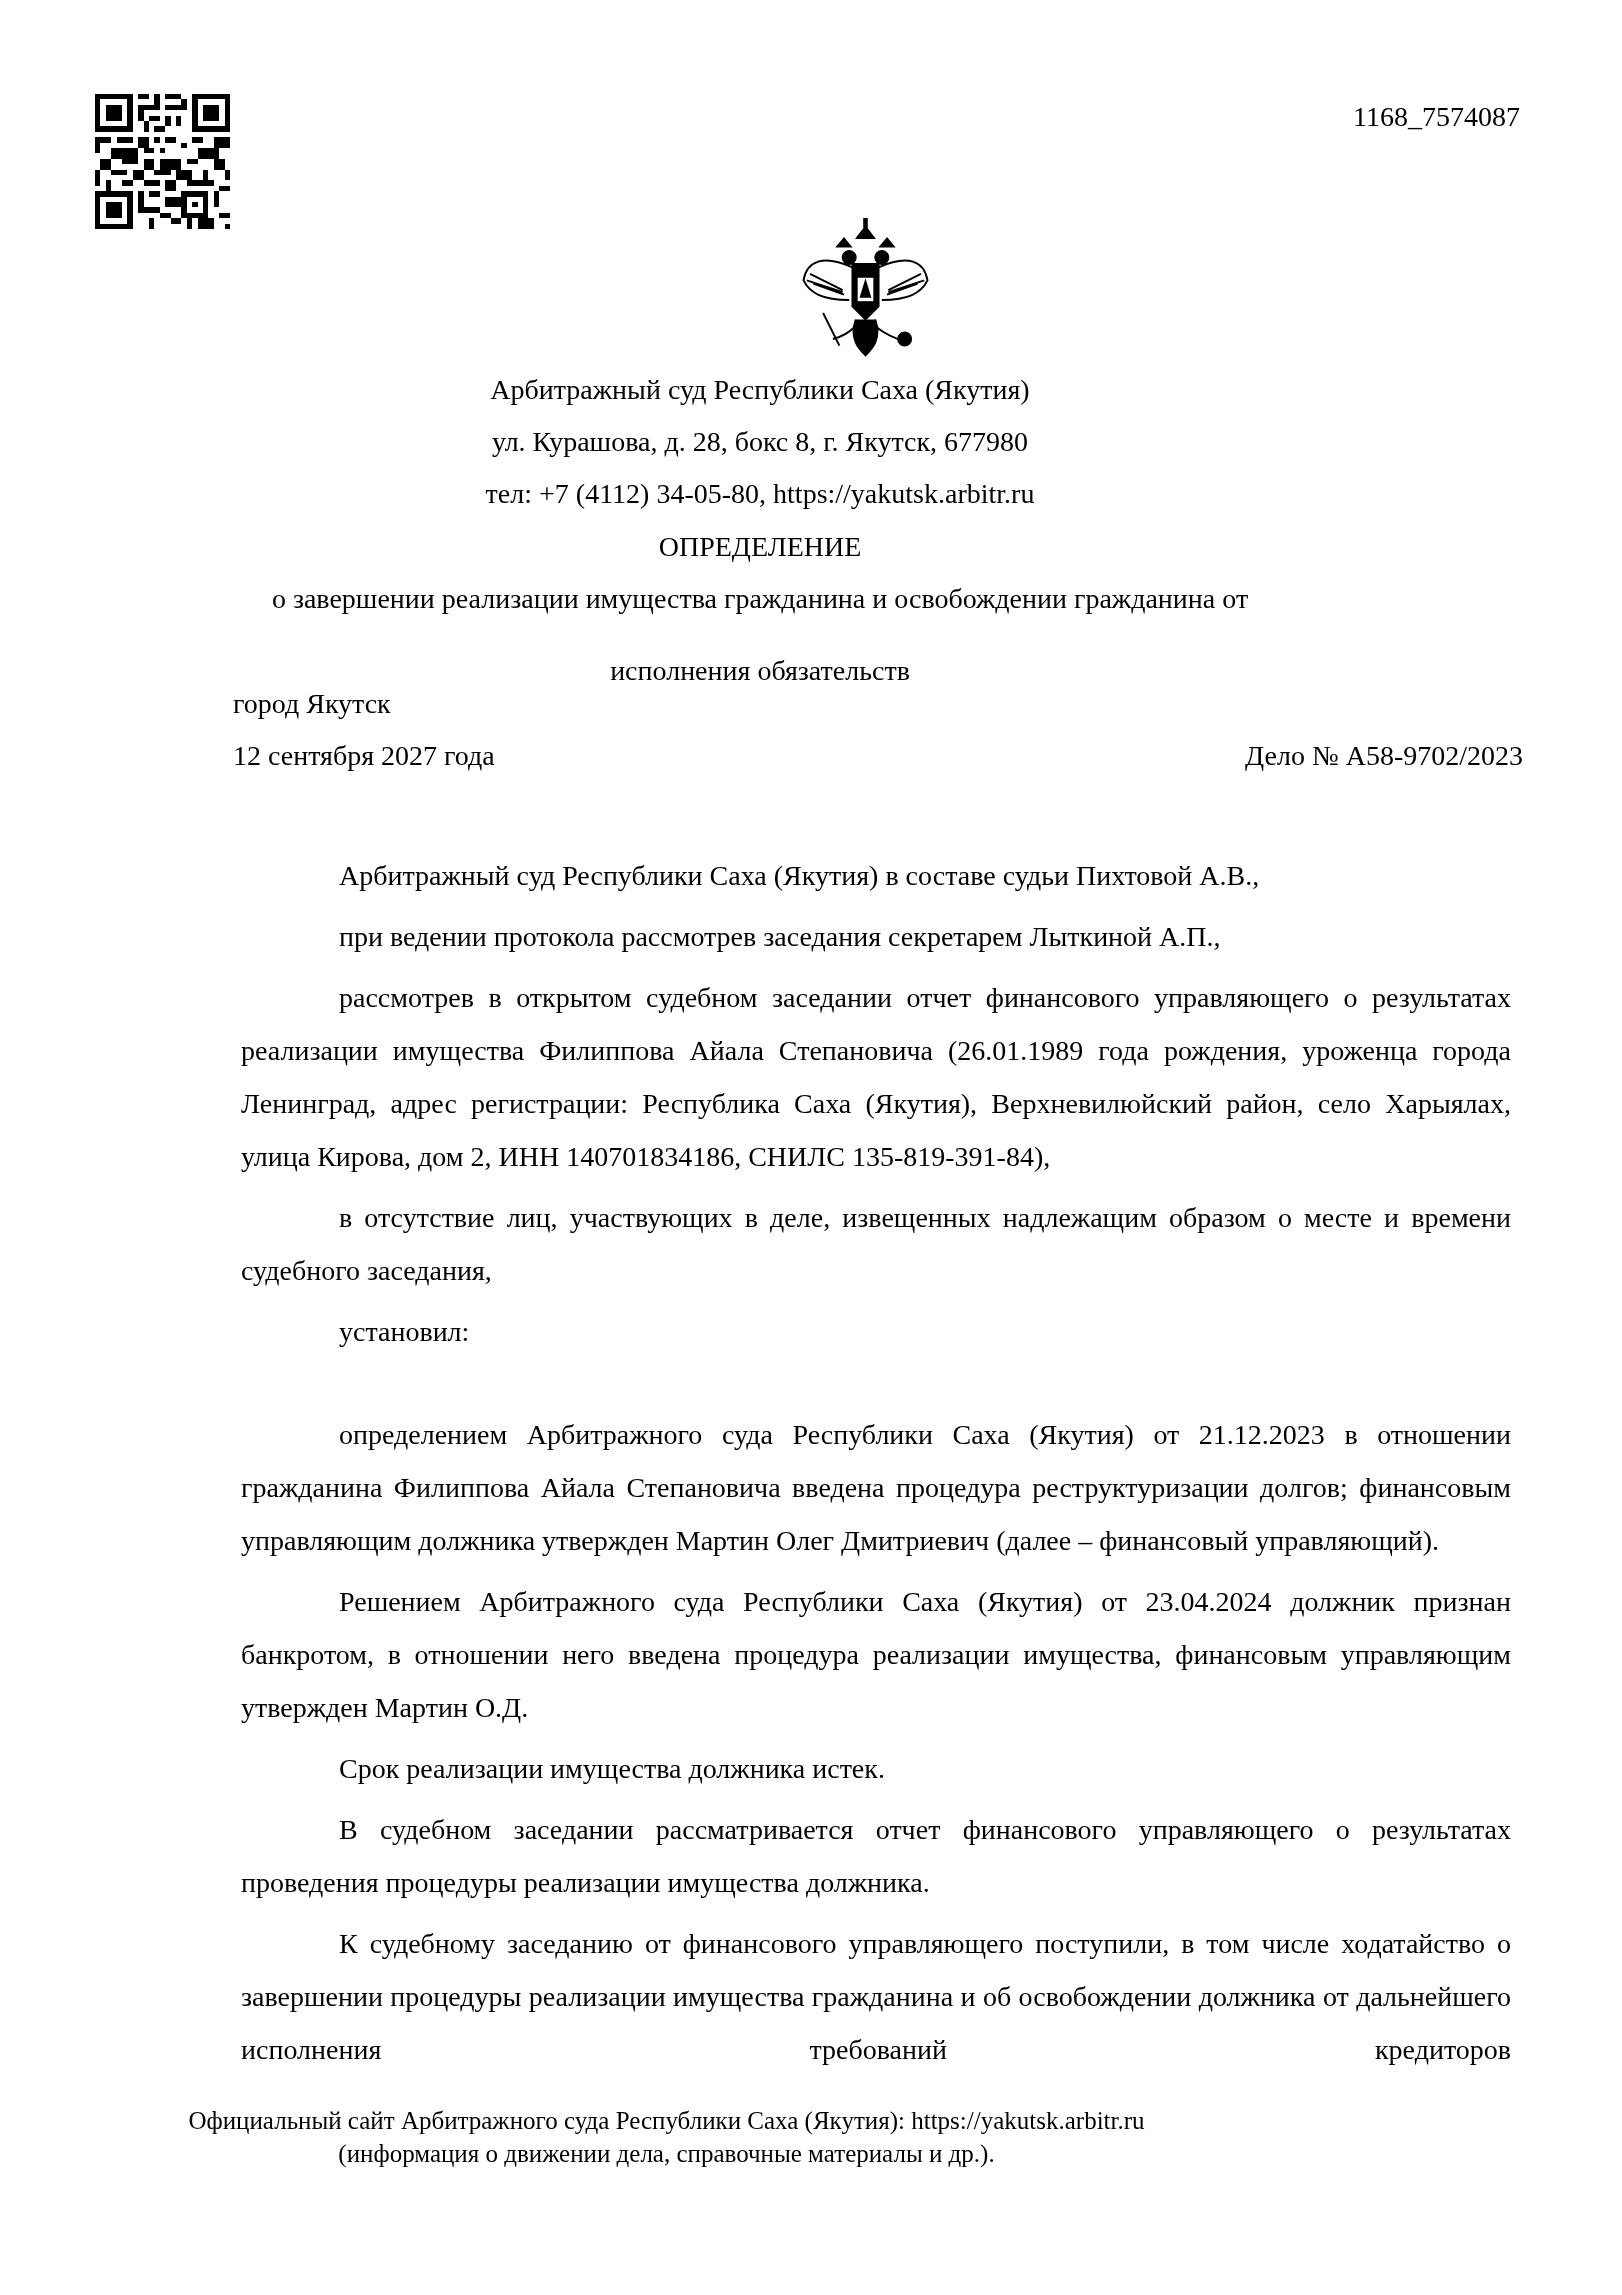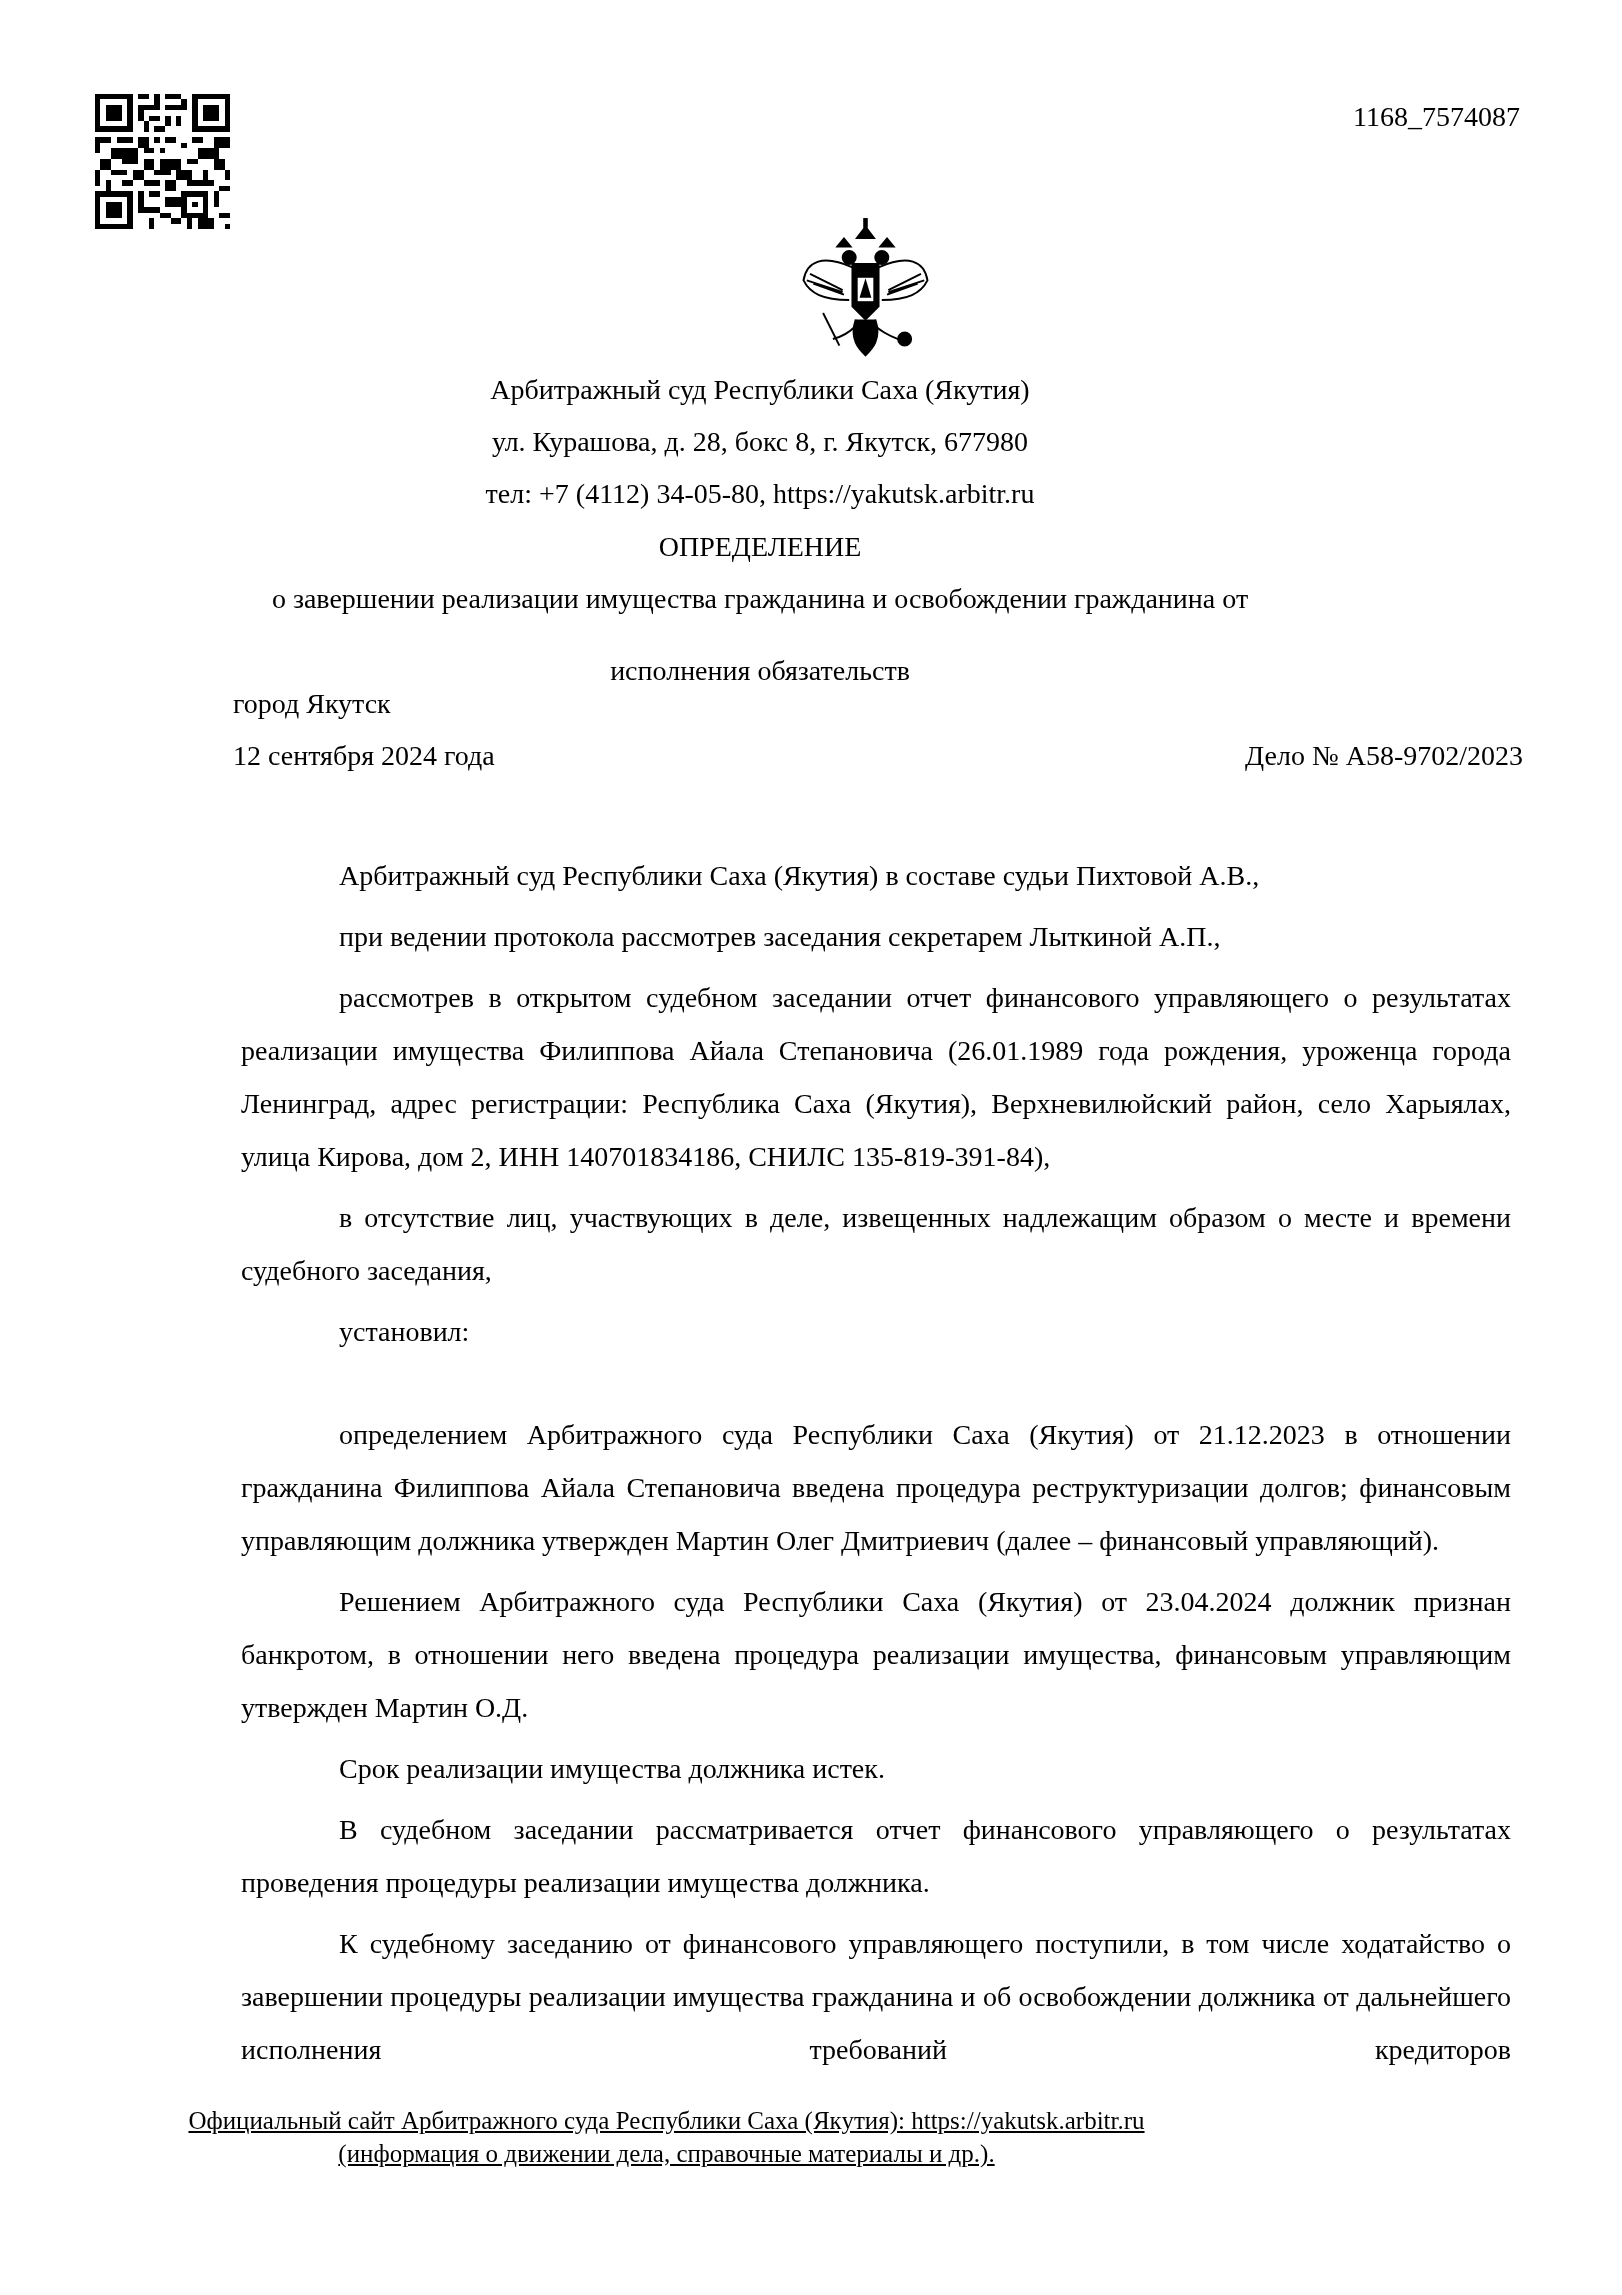--- a/index.html
+++ b/index.html
@@ -14,21 +14,21 @@
   .header-line { position: absolute; left: 0; width: 1520px; text-align: center; font-size: 28px; line-height: 39px; }
   .left-text { position: absolute; left: 233px; font-size: 28px; line-height: 39px; }
   .right-text { position: absolute; right: 100px; font-size: 28px; line-height: 39px; }
   .body-block {
     position: absolute; left: 233px; width: 1286px; font-size: 28px; line-height: 53px;
     text-align: justify;
   }
   .body-block p { margin: 8px; text-indent: 98px; }
   .footer {
     position: absolute; left: 0; width: 1333px; top: 2104px; text-align: center;
-    font-size: 25px; line-height: 33px; text-decoration: underline;
+    font-size: 25px; line-height: 33px;
   }
 </style>
 </head>
 <body>
 
 <svg class="qr" viewBox="0 0 25 25" shape-rendering="crispEdges">
   <rect x="0" y="0" width="25" height="25" fill="#fff"></rect>
   <g fill="#000">
     <rect x="0" y="0" width="7" height="7"></rect>
       <rect x="1" y="1" width="5" height="5" fill="#fff"></rect>
@@ -133,21 +133,21 @@
 </svg>
 
 <div class="header-line" style="top:370px;">Арбитражный суд Республики Саха (Якутия)</div>
 <div class="header-line" style="top:422px;">ул. Курашова, д. 28, бокс 8, г. Якутск, 677980</div>
 <div class="header-line" style="top:474px;">тел: +7 (4112) 34-05-80, https://yakutsk.arbitr.ru</div>
 <div class="header-line" style="top:527px;">ОПРЕДЕЛЕНИЕ</div>
 <div class="header-line" style="top:579px;">о завершении реализации имущества гражданина и освобождении гражданина от</div>
 <div class="header-line" style="top:631px;margin-top:20px;">исполнения обязательств</div>
 
 <div class="left-text" style="top:684px;">город Якутск</div>
-<div class="left-text" style="top:736px;">12 сентября 2024 года</div>
+<div class="left-text" style="top:736px;">12 сентября 2027 года</div>
 <div class="right-text" style="top:736px;">Дело № А58-9702/2023</div>
 
 <div class="body-block" style="top:841px;">
   <p>Арбитражный суд Республики Саха (Якутия) в составе судьи Пихтовой А.В.,</p>
   <p>при ведении протокола рассмотрев заседания секретарем Лыткиной А.П.,</p>
   <p>рассмотрев в открытом судебном заседании отчет финансового управляющего о результатах реализации имущества Филиппова Айала Степановича (26.01.1989 года рождения, уроженца города Ленинград, адрес регистрации: Республика Саха (Якутия), Верхневилюйский район, село Харыялах, улица Кирова, дом 2, ИНН 140701834186, СНИЛС 135-819-391-84),</p>
   <p>в отсутствие лиц, участвующих в деле, извещенных надлежащим образом о месте и времени судебного заседания,</p>
   <p>установил:</p>
 </div>
 

